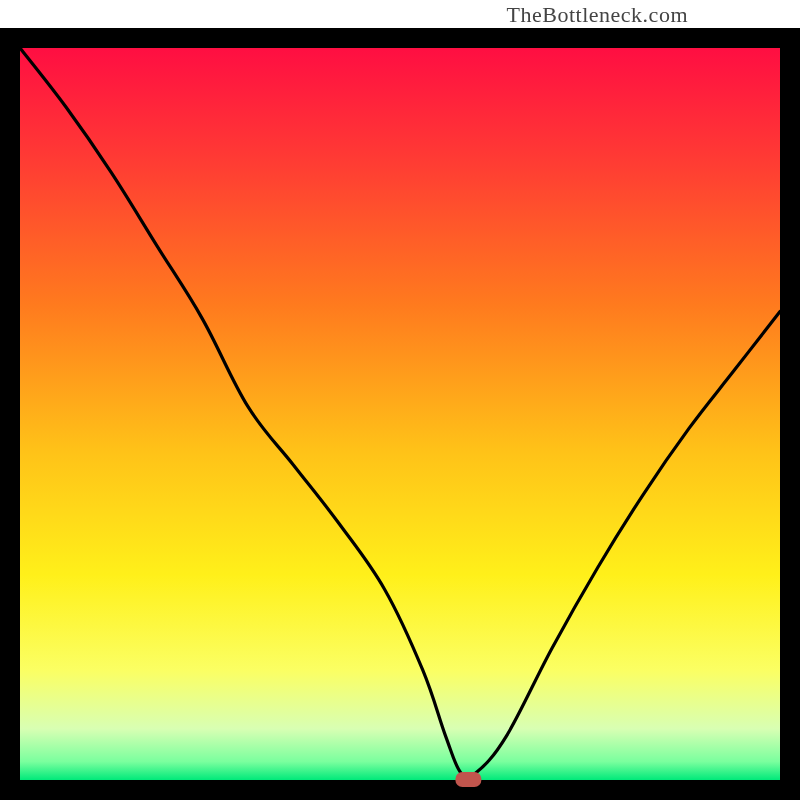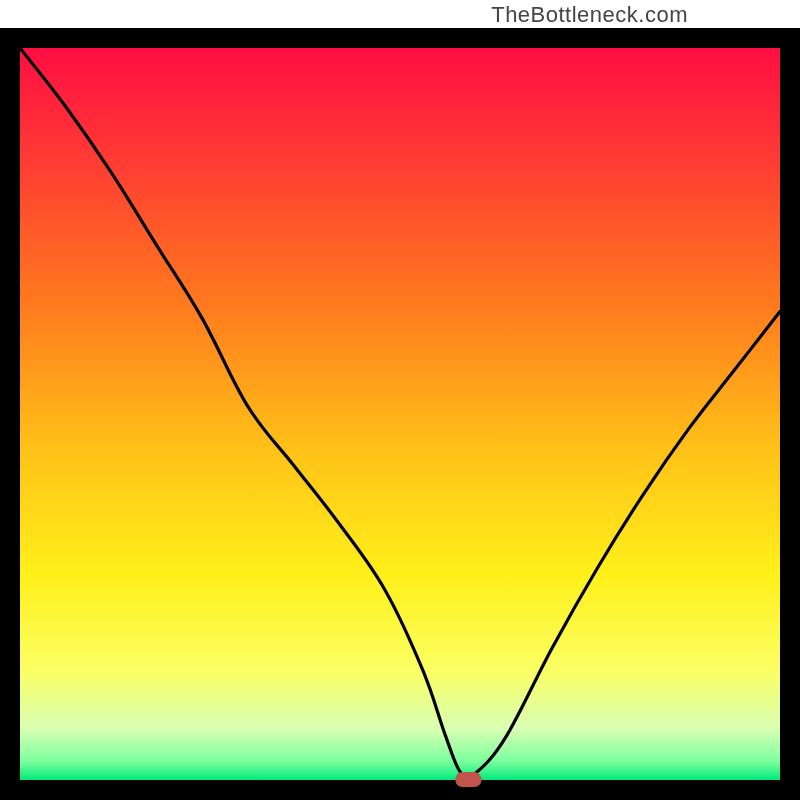--- a/index.html
+++ b/index.html
@@ -8,20 +8,21 @@
     background: #fff;
     font-family: Arial, Helvetica, sans-serif;
     width: 800px;
     height: 800px;
     overflow: hidden;
   }
   .wrap {
     position: relative;
     width: 700px;
     height: 800px;
+    font-family: Liberation Serif, serif;
   }
   .watermark {
     position: absolute;
     top: 2px;
     right: 12px;
     color: #444;
     font-size: 22px;
     letter-spacing: 0.5px;
     font-weight: 500;
   }

